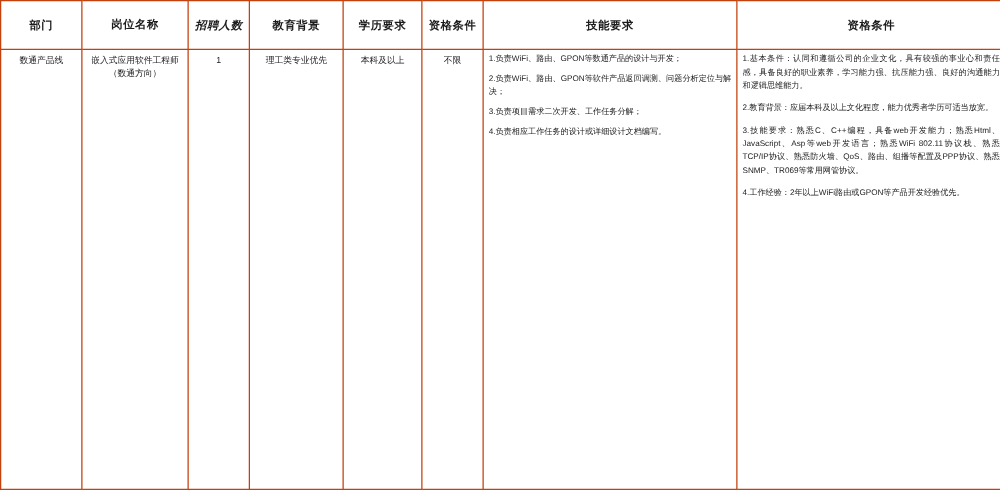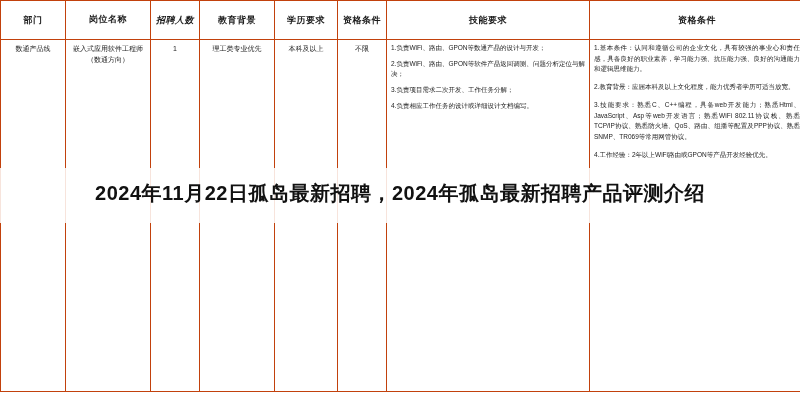--- a/index.html
+++ b/index.html
@@ -127,17 +127,14 @@
             <p class="req-li">2.教育背景：应届本科及以上文化程度，能力优秀者学历可适当放宽。</p>
             <p class="req-li">3.技能要求：熟悉C、C++编程，具备web开发能力；熟悉Html、JavaScript、Asp等web开发语言；熟悉WiFi 802.11协议栈、熟悉TCP/IP协议、熟悉防火墙、QoS、路由、组播等配置及PPP协议、熟悉SNMP、TR069等常用网管协议。</p>
             <p class="req-li">4.工作经验：2年以上WiFi路由或GPON等产品开发经验优先。</p>
           </td>
 
         </tr>
       </tbody>
     </table>
   </div>
 
-  <div class="overlay">
-    <div class="overlay-title">2024年11月22日孤岛最新招聘，2024年孤岛最新招聘产品评测介绍</div>
-  </div>
 
 </div>
 
 </body></html>

